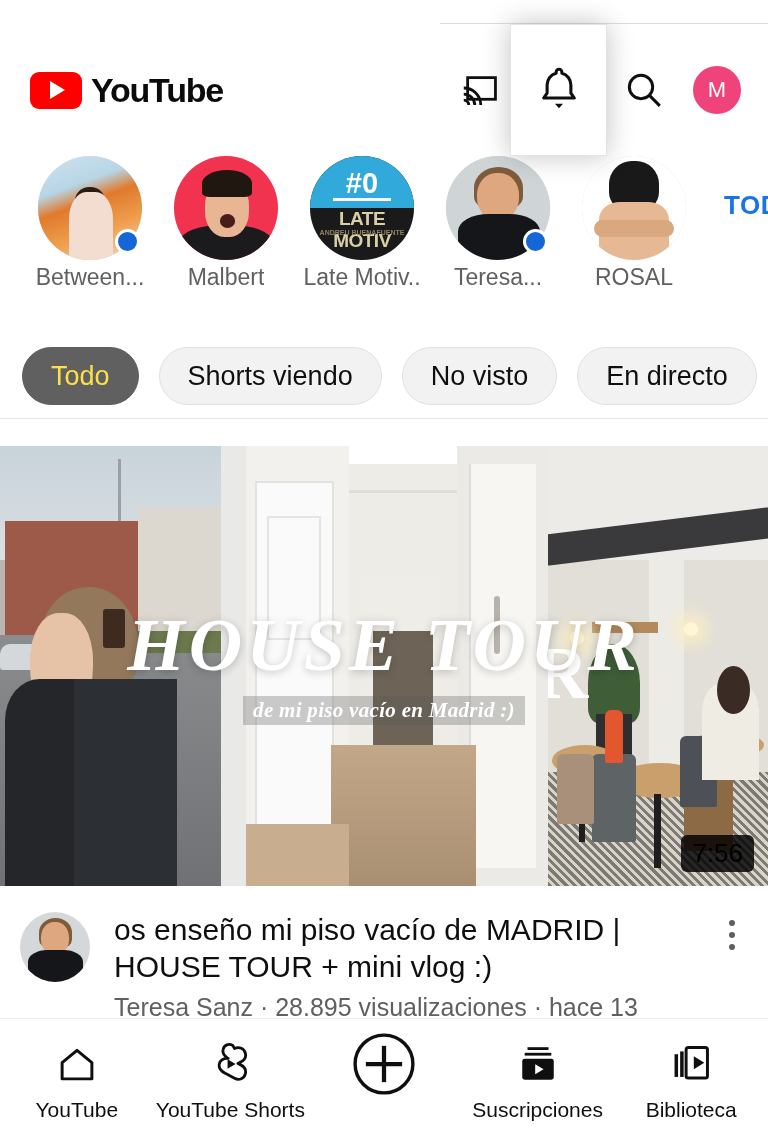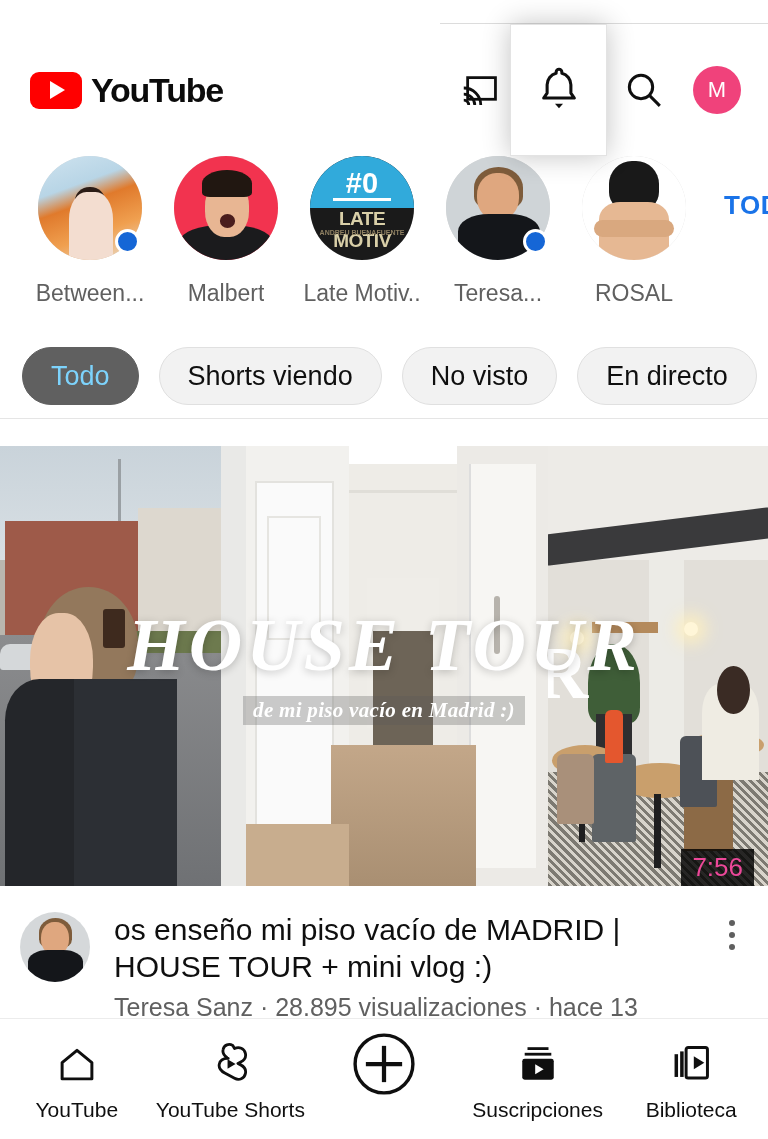--- a/index.html
+++ b/index.html
@@ -60,21 +60,21 @@
   .story-ring { position:relative; width:104px; height:104px; }
   .story-av {
     width:104px; height:104px; border-radius:50%; overflow:hidden;
     position:relative; background:#d8d8d8;
   }
   .story-dot {
     position:absolute; right:2px; bottom:6px; width:25px; height:25px; border-radius:50%;
     background:#1566d6; border:3px solid #fff;
   }
   .story-name {
-    margin-top:20px; font-size:23px; color:#606060; white-space:nowrap;
+    margin-top:4px; font-size:23px; color:#606060; white-space:nowrap;
     overflow:hidden; text-overflow:clip; max-width:134px; text-align:center;
   }
   .todos-link {
     flex:0 0 auto; margin-left:22px; margin-top:34px;
     font-size:26px; font-weight:bold; color:#1a73e8; letter-spacing:0.5px;
   }
 
   
   .sa { position:absolute; inset:0; }
   .s1 { background:linear-gradient(160deg,#cfe3ef 0%,#b8d5e6 30%,#e07a2c 45%,#f0a050 70%,#e8e2d6 100%); }
@@ -104,21 +104,21 @@
   .chips-row {
     position:absolute; top:335px; left:0; width:768px; height:82px;
     display:flex; align-items:center; padding-left:22px; gap:20px; overflow:hidden;
   }
   .chip {
     flex:0 0 auto; height:58px; padding:0 28px; border-radius:29px;
     background:#f2f2f2; border:1px solid #e0e0e0;
     display:flex; align-items:center; justify-content:center;
     font-size:27px; color:#0f0f0f; white-space:nowrap;
   }
-  .chip.active { background:#606060; border-color:#606060; color:#7dd3fc; }
+  .chip.active { background:#606060; border-color:#606060; color:#fde047; }
   .divider { position:absolute; top:418px; left:0; width:768px; height:1px; background:#e5e5e5; }
 
   
   .thumb { position:absolute; top:446px; left:0; width:768px; height:440px; overflow:hidden; display:flex; }
   .panel { position:relative; height:100%; overflow:hidden; }
   .p1 { width:246px; }
   .p2 { width:302px; }
   .p3 { width:220px; }
 
   
@@ -175,22 +175,22 @@
     font-size:74px; color:#ffffff; letter-spacing:4px; line-height:1;
     text-shadow:0 2px 9px rgba(0,0,0,0.22);
     text-align:center;
   }
   .ht-sub {
     margin-top:14px; font-family:"Liberation Serif", serif; font-style:italic; font-weight:bold;
     font-size:21px; color:#ffffff; background:rgba(90,90,90,0.30); padding:2px 10px;
     letter-spacing:0.3px;
   }
   .duration {
-    position:absolute; right:14px; bottom:0; background:rgba(0,0,0,0.82);
-    color:#ec4899; font-size:26px; padding:3px 11px; border-radius:0;
+    position:absolute; right:14px; bottom:14px; background:rgba(0,0,0,0.82);
+    color:#000000; font-size:26px; padding:3px 11px; border-radius:6px;
   }
 
   
   .meta { position:absolute; top:894px; left:0; width:768px; height:120px; display:flex; padding:18px 14px 0 20px; }
   .ch-av { width:70px; height:70px; border-radius:50%; overflow:hidden; position:relative; background:#d5d8da; flex:0 0 70px; }
   .ch-av .b { position:absolute; left:12%; bottom:0; width:78%; height:46%; background:#14161a; border-radius:36% 36% 0 0; }
   .ch-av .h { position:absolute; left:30%; top:14%; width:40%; height:48%; background:#dfa77f; border-radius:46%; }
   .ch-av .hr2 { position:absolute; left:27%; top:9%; width:47%; height:42%; background:#7e5c3b; border-radius:50% 50% 30% 30%; }
   .meta-text { flex:1; padding-left:24px; padding-right:8px; }
   .v-title { font-size:30px; color:#0f0f0f; line-height:1.22; }

